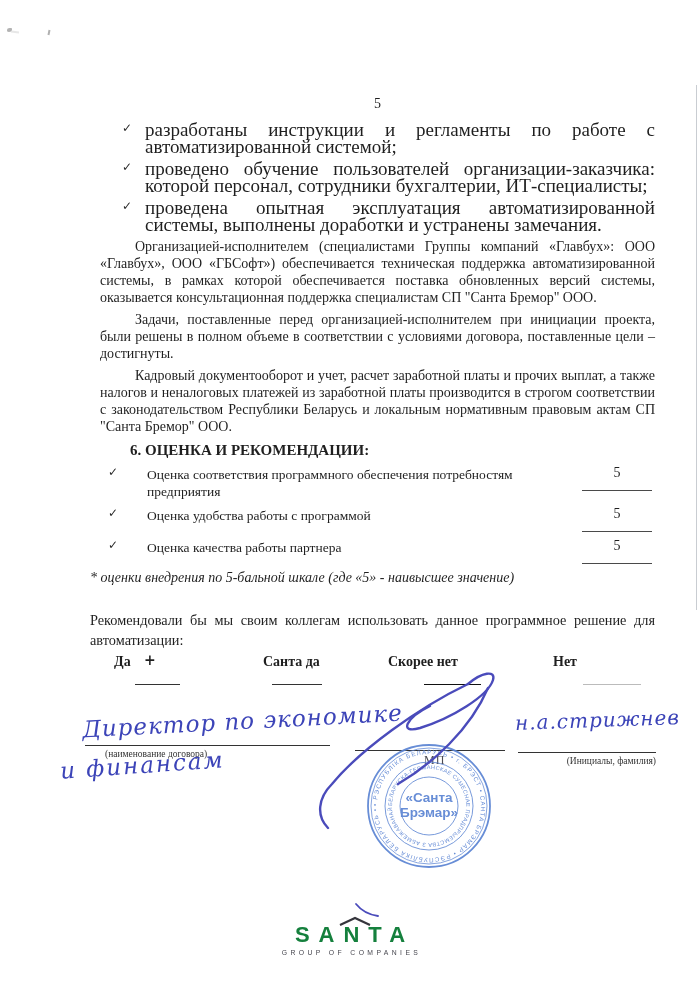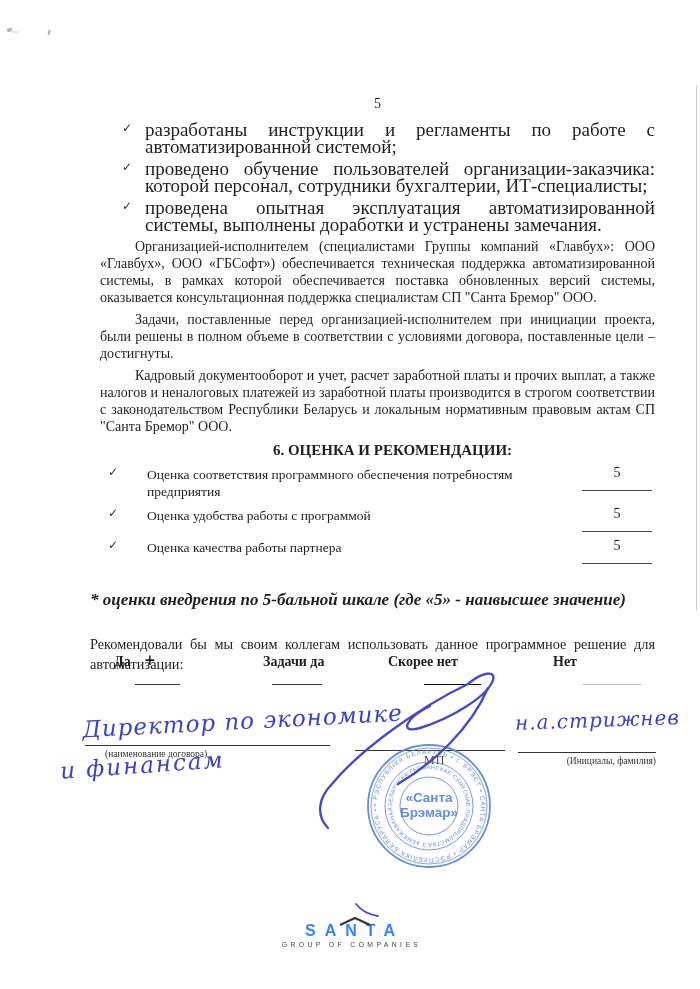--- a/index.html
+++ b/index.html
@@ -8,39 +8,39 @@
     position:relative; width:700px; height:989px; background:#fff;
     font-family:"Liberation Serif", serif; color:#1f1f1f; overflow:hidden;
   }
   
   .content { position:absolute; left:0; top:96px; width:700px; padding:0 45px 0 100px; }
   .pageno { text-align:center; font-size:14px; height:20px; }
   .bullet { display:flex; margin-top:5px; }
   .bullet .chk { width:23px; margin-left:22px; font-family:"DejaVu Sans",sans-serif; font-size:12px; color:#2a2a2a; flex:none; }
   .bullet .btxt { flex:1; text-align:justify; font-size:19px; line-height:17px; }
   .para { margin-top:5px; text-align:justify; text-indent:35px; font-size:14px; line-height:17px; }
-  .heading { margin-top:6px; margin-left:30px; font-weight:bold; font-size:15px; line-height:18px;text-align:center; }
+  .heading { margin-top:6px; margin-left:30px; font-weight:bold; font-size:15px; line-height:18px; }
   .rating-row { display:flex; align-items:flex-start; margin-top:6px; }
   .rating-row .chk { width:39px; margin-left:8px; font-family:"DejaVu Sans",sans-serif; font-size:12px; color:#2a2a2a; flex:none; }
   .rating-label { flex:1; font-size:13.5px; line-height:17px; padding-top:1px; }
   .rating-value { width:70px; margin-right:3px; text-align:center; font-size:14px; height:26px; border-bottom:1px solid #4a4a4a; flex:none; }
-  .footnote { margin-top:26px; margin-left:-10px; font-weight:bold; font-style:italic; font-size:17px; }
+  .footnote { margin-top:6px; margin-left:-10px; font-weight:normal; font-style:italic; font-size:14px; }
   .question { margin-top:24px; margin-left:-10px; text-align:justify; font-size:14.3px; line-height:20px; }
   
   .bottom { position:absolute; left:0; top:648px; width:700px; height:341px; }
   .opt-label { position:absolute; font-weight:bold; font-size:14px; white-space:nowrap;text-align:right; }
   .uline { position:absolute; height:0; border-top:1px solid #333; }
   .hand { position:absolute; font-family:"DejaVu Serif",serif; font-style:italic; color:#3c44b8; white-space:nowrap; }
   .cap { position:absolute; font-size:9.5px; color:#333; white-space:nowrap; }
   .mp { position:absolute; font-size:12px; color:#4a4a52; letter-spacing:1px; }
   .sigsvg { position:absolute; left:300px; top:18px; z-index:3; pointer-events:none; }
   .stampsvg { position:absolute; left:359px; top:88px; z-index:2; opacity:.92; }
   
   .logo { position:absolute; left:0; top:268px; width:700px; text-align:center; }
-  .logo-name { font-family:"Liberation Sans",sans-serif; font-weight:bold; font-size:16px; letter-spacing:9px; color:#3b82f6; text-indent:9px; }
+  .logo-name { font-family:"Liberation Sans",sans-serif; font-weight:bold; font-size:22px; letter-spacing:9px; color:#15803d; text-indent:9px; }
   .logo-sub { font-family:"Liberation Sans",sans-serif; font-size:6.8px; letter-spacing:3.4px; color:#46464e; margin-top:1px; text-indent:3px; }
   .logo-caret { display:block; margin:0 auto -4px auto; position:relative; left:5px; }
   
   .scanline { position:absolute; left:696px; top:85px; width:1px; height:525px; background:#c9cdd2; }
   .speck1 { position:absolute; left:7px; top:28px; width:5px; height:4px; background:#9a9a9a; border-radius:50% 20% 60% 40%; opacity:.75; }
   .speck1:after { content:""; position:absolute; left:4px; top:3px; width:8px; height:2px; background:#c9c9c9; opacity:.6; transform:rotate(8deg); }
   .speck2 { position:absolute; left:48px; top:30px; width:2px; height:5px; background:#8f8f8f; opacity:.7; transform:rotate(12deg); }
 </style>
 </head>
 <body>
@@ -89,21 +89,21 @@
     </div>
 
     <div class="footnote">* оценки внедрения по 5-бальной шкале (где «5» - наивысшее значение)</div>
     <p class="question">Рекомендовали бы мы своим коллегам использовать данное программное решение для автоматизации:</p>
   </div>
 
   <div class="bottom">
 
     <span class="opt-label" style="left:114px; top:6px;">Да</span>
     <span class="opt-label" style="left:144px; top:4px; font-family:'DejaVu Serif',serif;">+</span>
-    <span class="opt-label" style="left:263px; top:6px;">Задачи да</span>
+    <span class="opt-label" style="left:263px; top:6px;">Санта да</span>
     <span class="opt-label" style="left:388px; top:6px;">Скорее нет</span>
     <span class="opt-label" style="left:553px; top:6px;">Нет</span>
 
     <div class="uline" style="left:135px; top:36px; width:45px;"></div>
     <div class="uline" style="left:272px; top:36px; width:50px;"></div>
     <div class="uline" style="left:424px; top:36px; width:57px; border-top-width:1.5px; border-top-color:#111;"></div>
     <div class="uline" style="left:583px; top:36px; width:58px; border-top-color:#bbb;"></div>
 
     <span class="hand" style="left:82px; top:60px; font-size:23px; transform:rotate(-3deg); letter-spacing:1px;">Директор по экономике</span>
     <div class="uline" style="left:85px; top:97px; width:245px;"></div>

